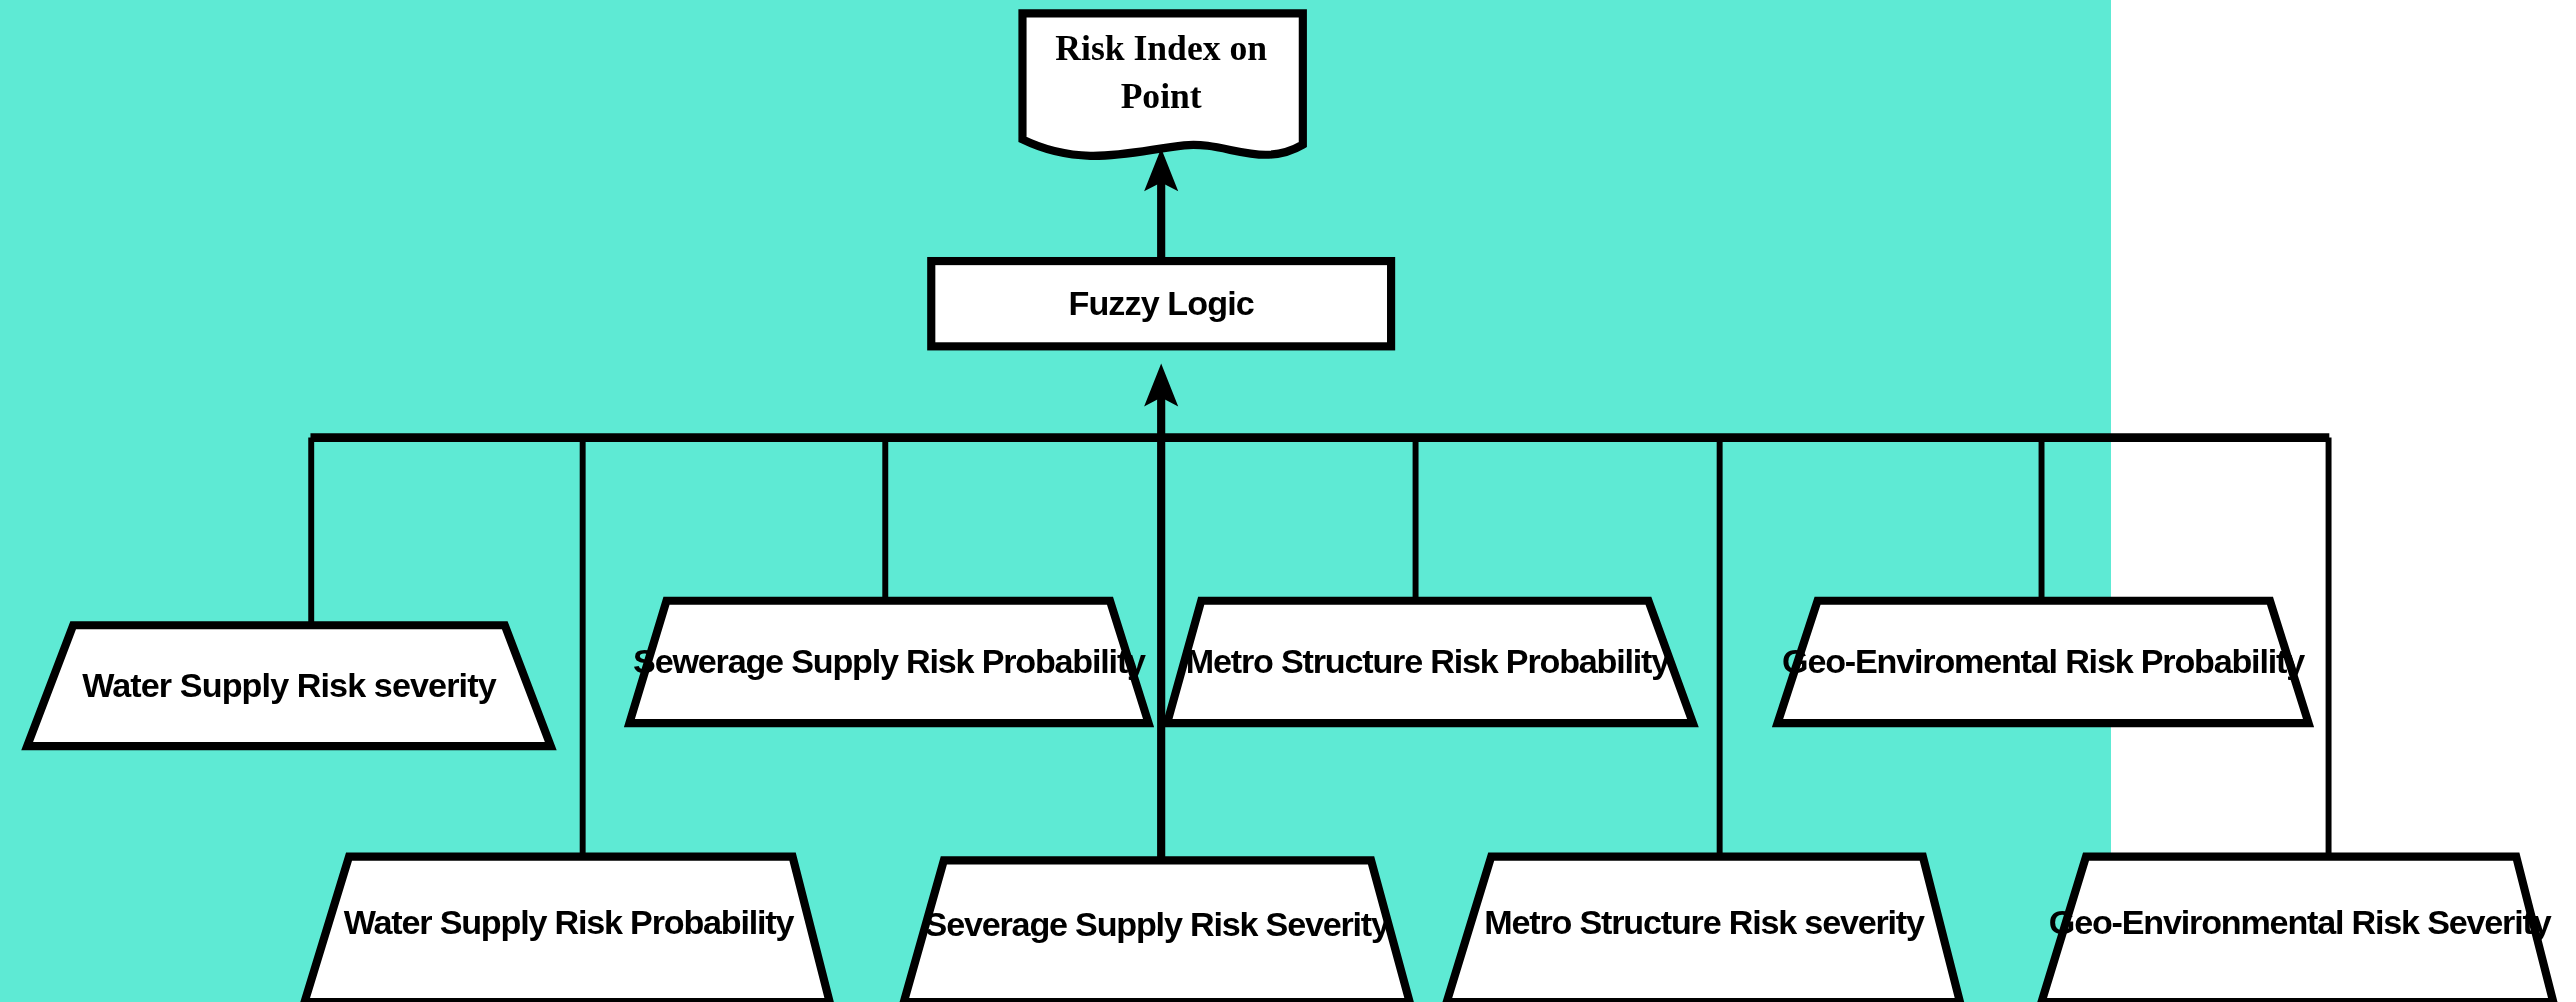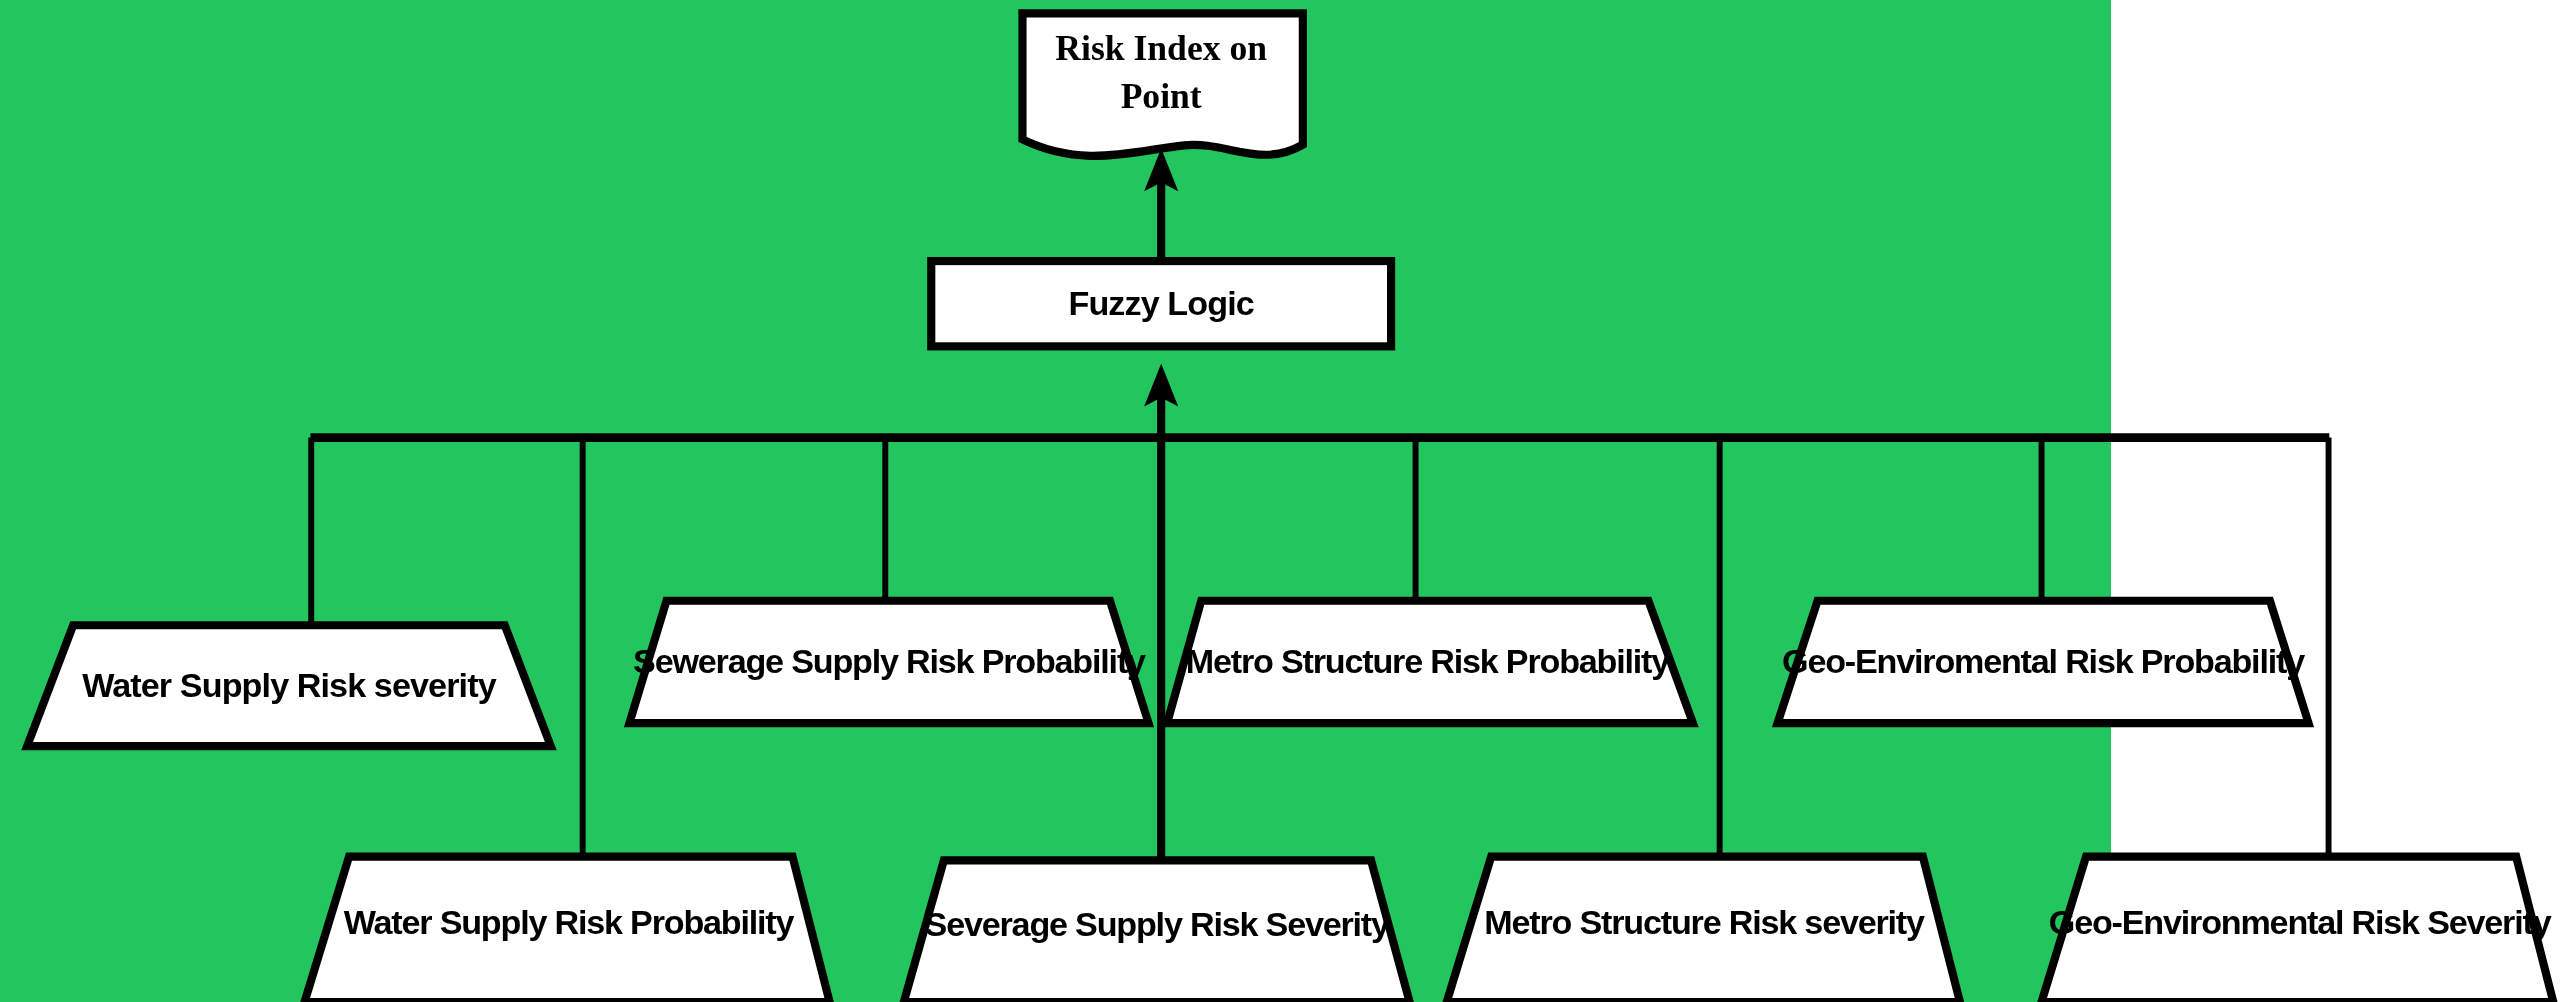--- a/index.html
+++ b/index.html
@@ -10,21 +10,21 @@
   body {
     width: 2576px;
     height: 1002px;
     overflow: hidden;
     font-family: "Liberation Sans", sans-serif;
   }
   #diagram-root {
     position: relative;
     width: 2111px;
     height: 1002px;
-    background: #22c55e;
+    background: #5eead4;
   }
   svg#flowchart {
     display: block;
     width: 2576px;
     height: 1002px;
   }
   .shape-outline {
     fill: #ffffff;
     stroke: #000000;
     stroke-width: 11;

